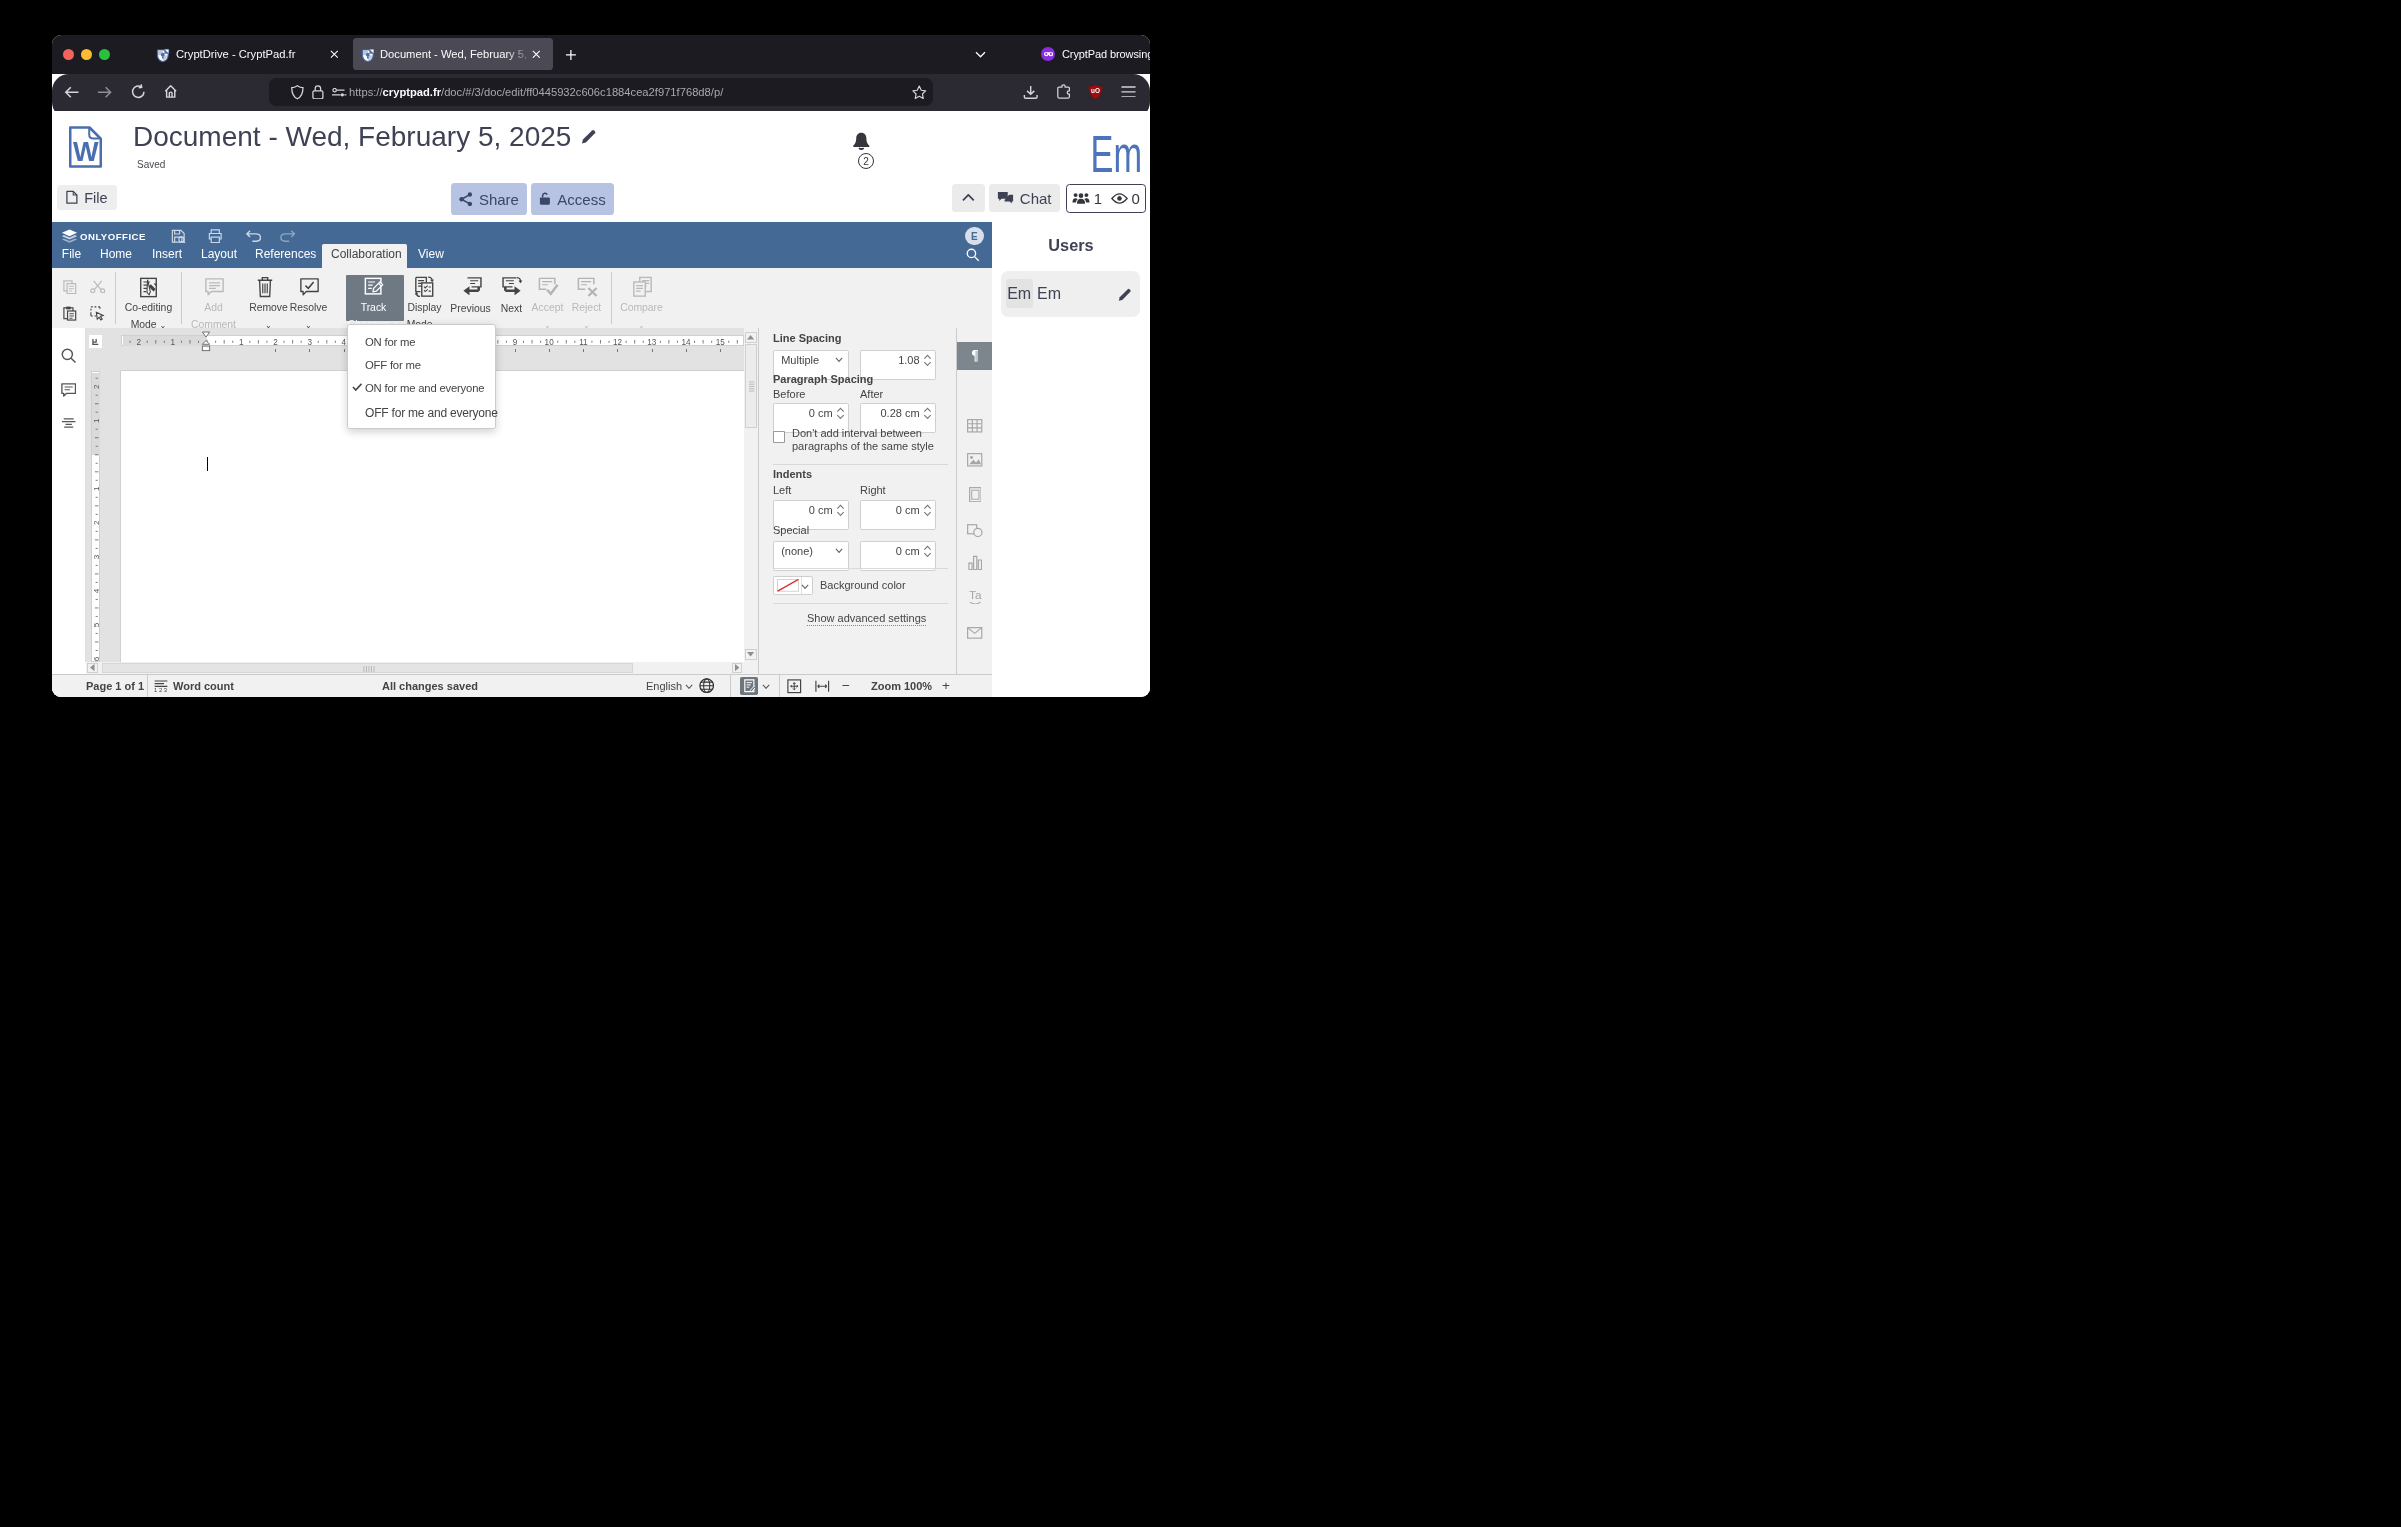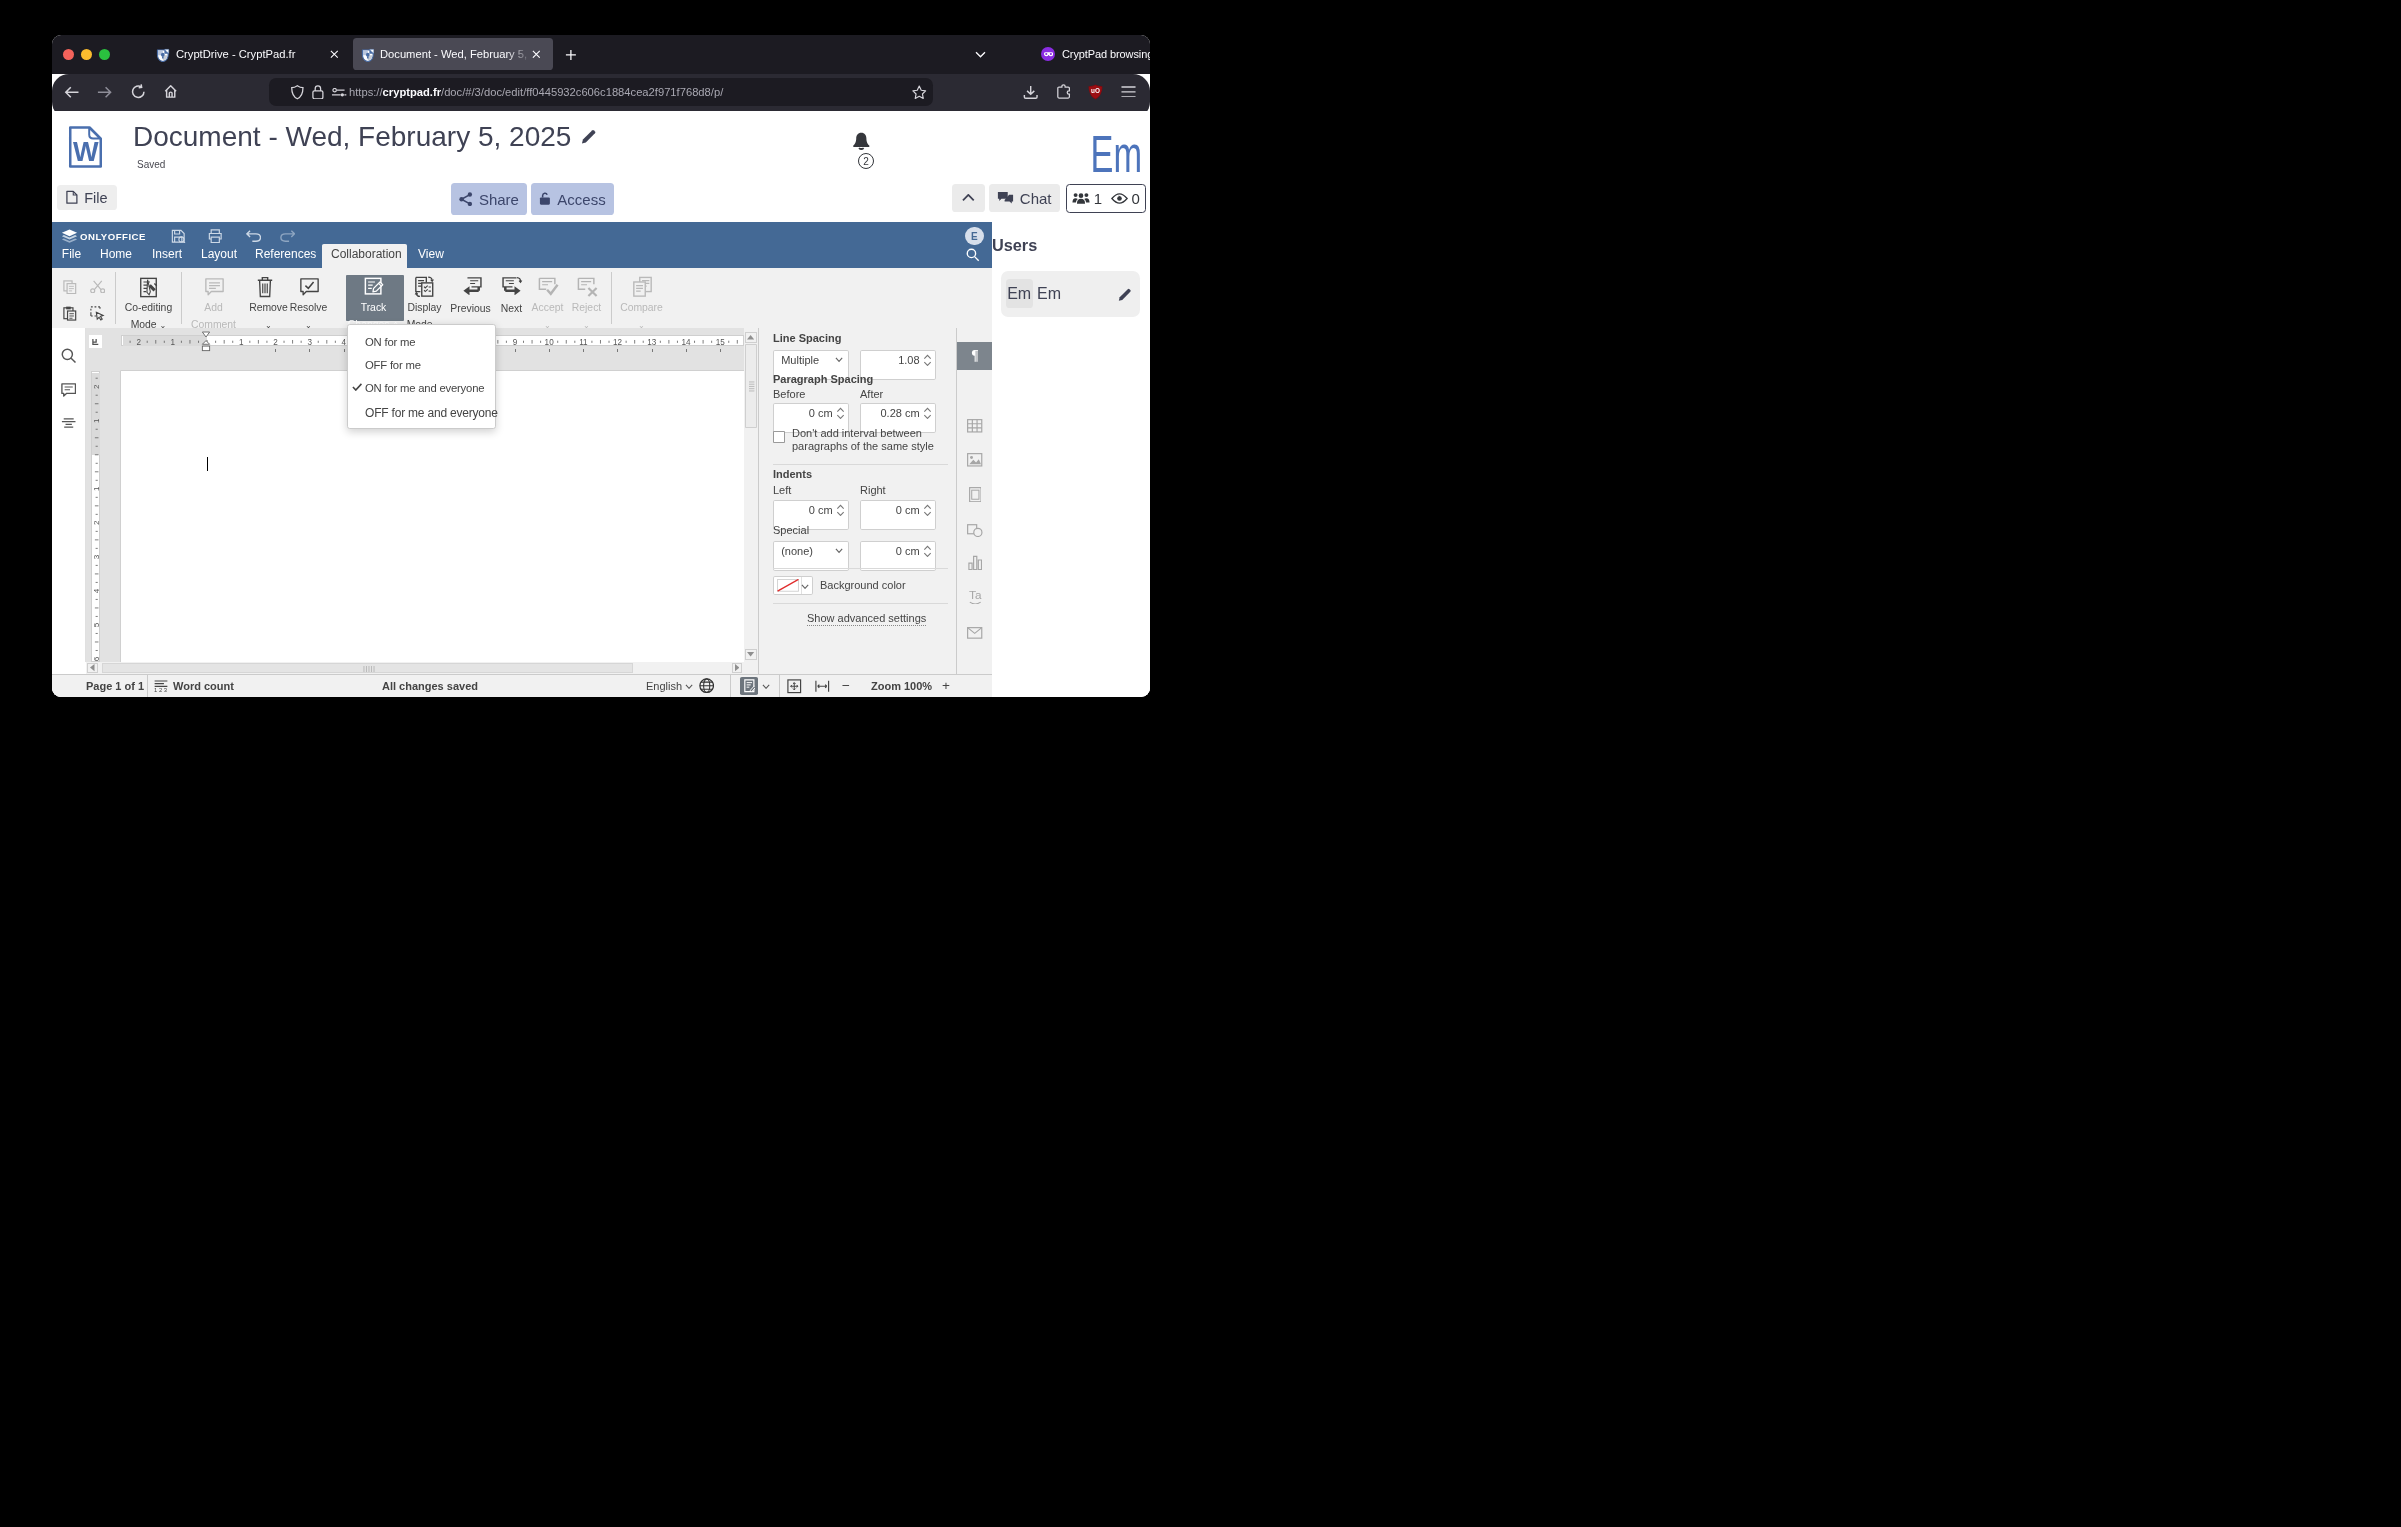--- a/index.html
+++ b/index.html
@@ -597,21 +597,21 @@
         <text x="8" y="11" text-anchor="middle" font-size="13" fill="#a6a6a6" font-family="Liberation Sans">Ta</text>
         <path d="M2 14.5 Q8 18.5 14 14.5" stroke="#a6a6a6" stroke-width="1.2" fill="none"></path>
       </svg>
   <svg class="a" style="left:10.3px;top:299px;" width="15.4" height="11.8" viewBox="0 0 17 13">
         <rect x="0.7" y="0.7" width="15.6" height="11.6" fill="none" stroke="#a6a6a6" stroke-width="1.3"></rect>
         <path d="M0.7 0.7 L8.5 7 L16.3 0.7" fill="none" stroke="#a6a6a6" stroke-width="1.3"></path>
       </svg>
  </div>
 
  <div class="a" style="left:940px;top:76px;width:158px;height:585px;background:#fff;">
-  <div class="a" style="left:0;top:125px;width:158px;text-align:left;font-size:16.3px;font-weight:bold;color:#3f4254;">Users</div>
+  <div class="a" style="left:0;top:125px;width:158px;text-align:center;font-size:16.3px;font-weight:bold;color:#3f4254;">Users</div>
   <div class="a" style="left:9px;top:160px;width:139px;height:46px;background:#efefef;border-radius:7.2px;">
     <div class="a ctr" style="left:4.7px;top:8.3px;width:27px;height:29px;background:#e3e3e3;border-radius:3.6px;">
           <span style="font-size:16px;color:#3f4254;">Em</span>
         </div>
     <div class="a" style="left:36px;top:14.3px;font-size:16px;color:#3f4254;">Em</div>
     <svg class="a" style="left:117px;top:16.6px;" width="13.6" height="13.6" viewBox="0 0 16 16">
           <path d="M1 15 L2 11 L11.5 1.5 Q12.5 0.5 13.5 1.5 L14.5 2.5 Q15.5 3.5 14.5 4.5 L5 14 Z" fill="#3f4254"></path>
         </svg>
   </div>
  </div>

